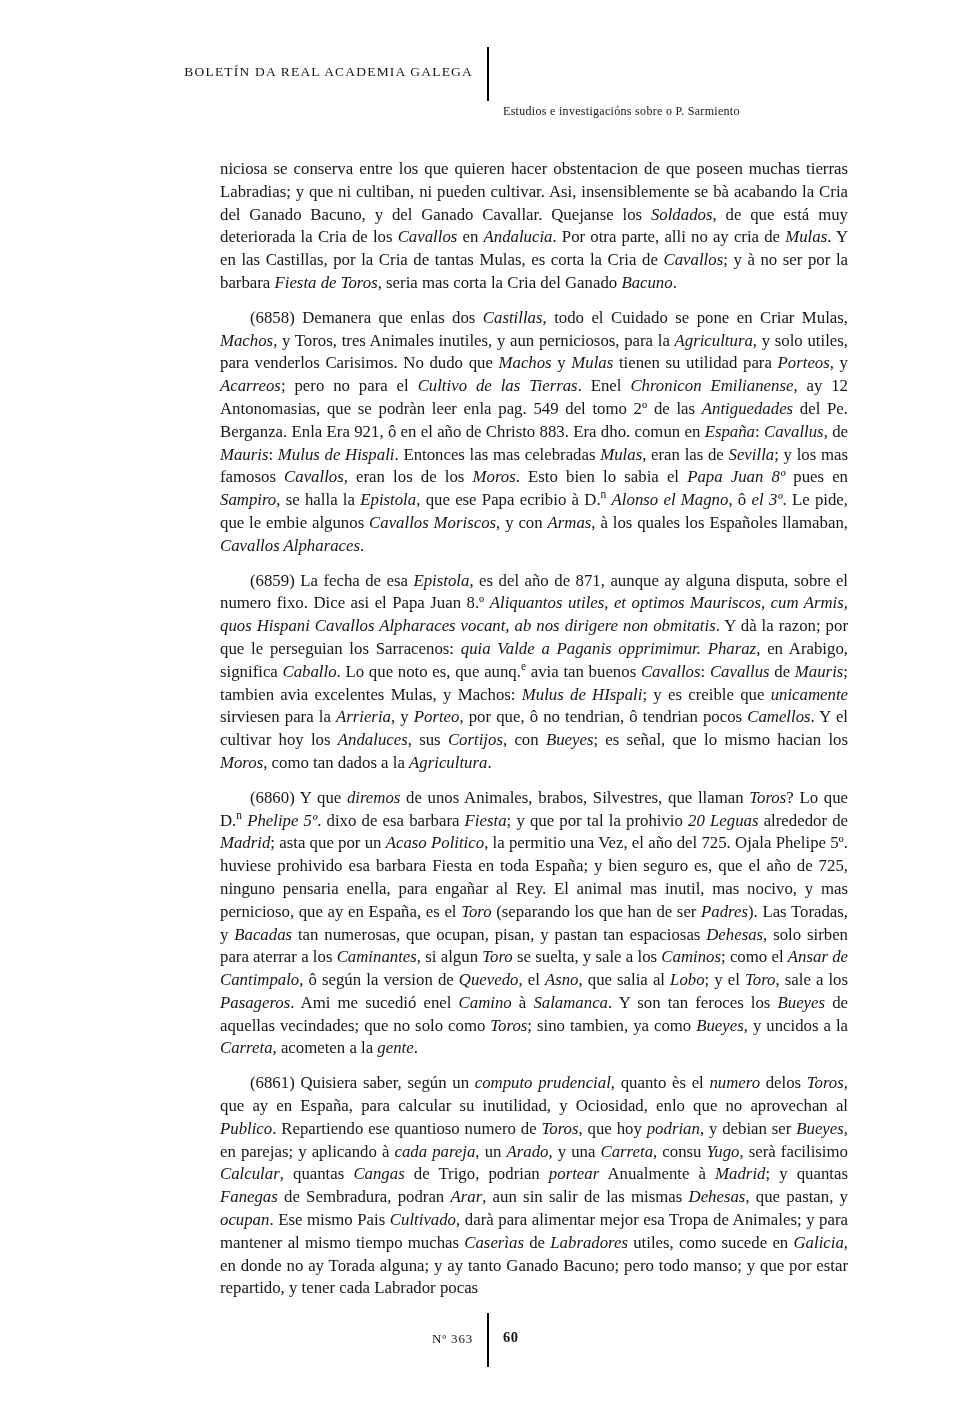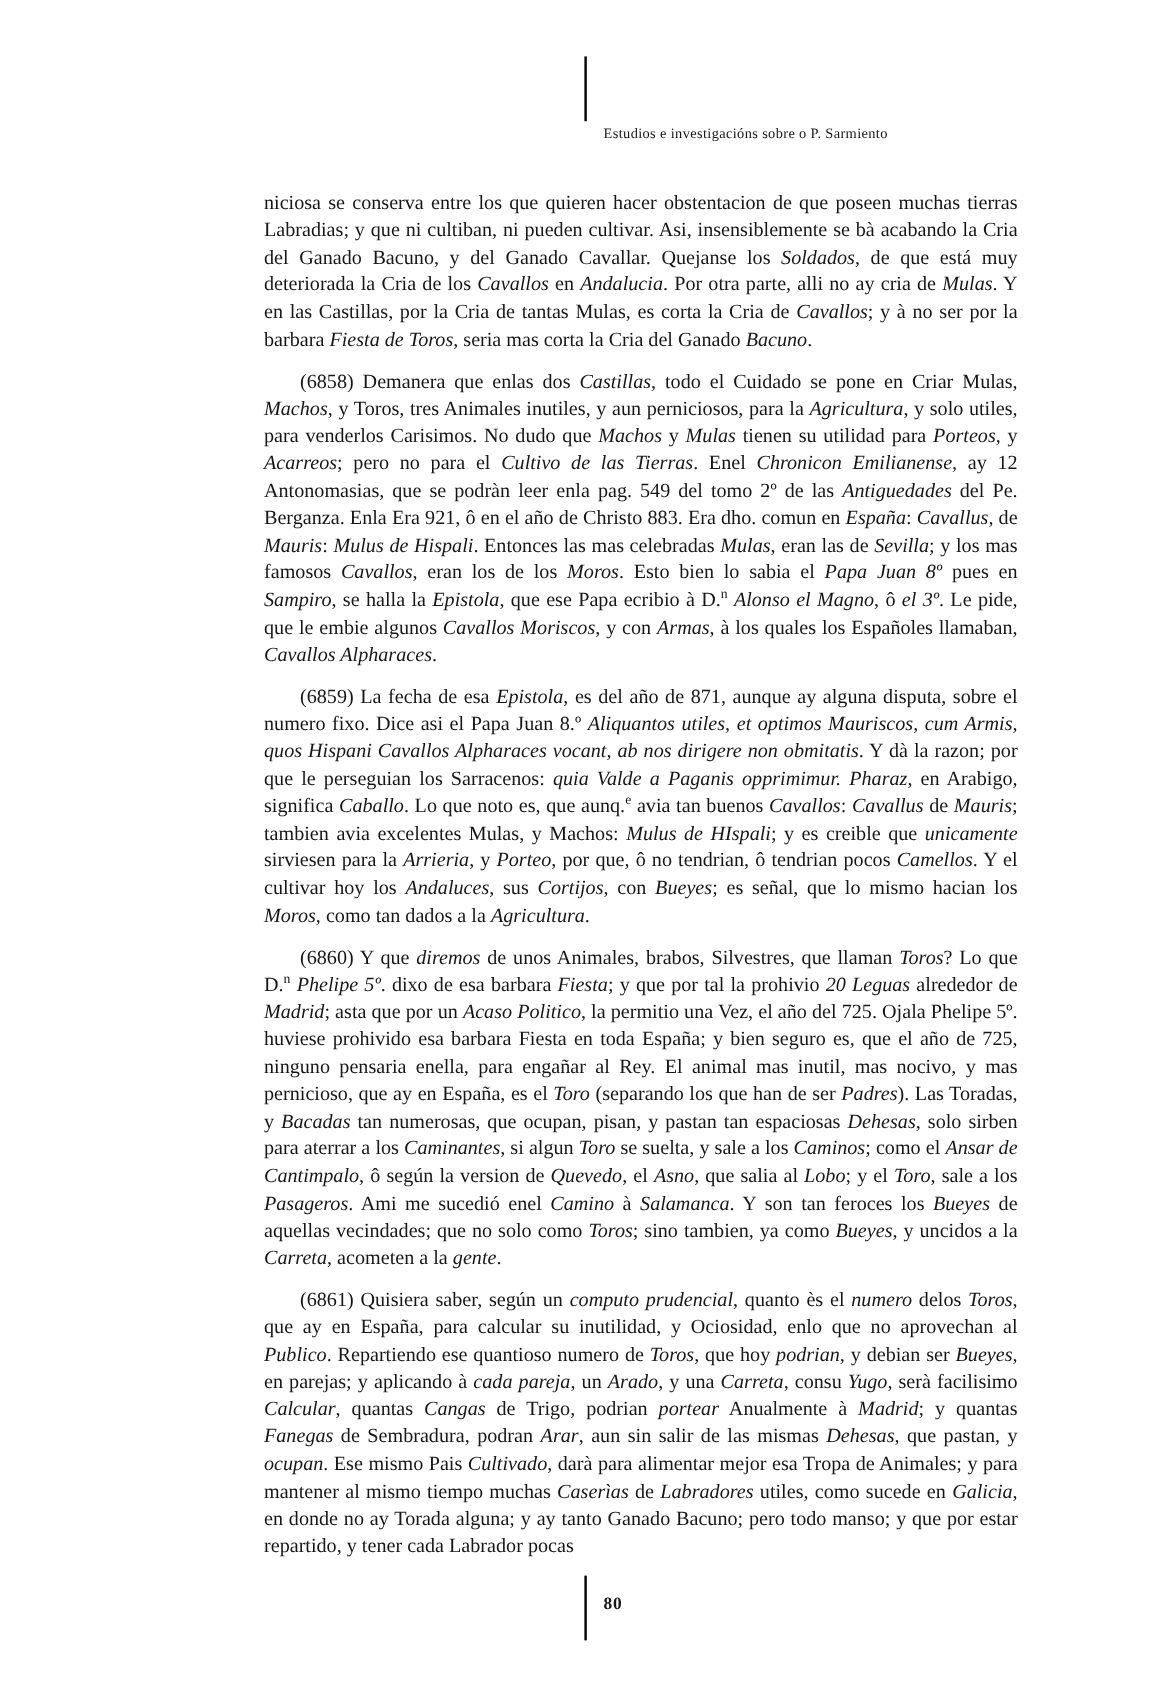--- a/index.html
+++ b/index.html
@@ -46,27 +46,29 @@
   .footer-page{
     position:absolute;top:1329px;left:503px;
     font-size:14.5px;font-weight:bold;letter-spacing:0.5px;
   }
 </style>
 </head>
 <body>
 
 <div class="page">
 
+  <div class="header-left">BOLETÍN DA REAL ACADEMIA GALEGA</div>
   <div class="header-divider"></div>
   <div class="header-right">Estudios e investigacións sobre o P. Sarmiento</div>
 
   <div class="body-text">
       <p class=""><span>niciosa se conserva entre los que quieren hacer obstentacion de que poseen muchas tierras Labradias; y que ni cultiban, ni pueden cultivar. Asi, insensiblemente se bà acabando la Cria del Ganado Bacuno, y del Ganado Cavallar. Quejanse los </span><span class="it">Soldados</span><span>, de que está muy deteriorada la Cria de los </span><span class="it">Cavallos</span><span> en </span><span class="it">Andalucia</span><span>. Por otra parte, alli no ay cria de </span><span class="it">Mulas</span><span>. Y en las Castillas, por la Cria de tantas Mulas, es corta la Cria de </span><span class="it">Cavallos</span><span>; y à no ser por la barbara </span><span class="it">Fiesta de Toros</span><span>, seria mas corta la Cria del Ganado </span><span class="it">Bacuno</span><span>.</span></p>
       <p class="indent"><span>(6858) Demanera que enlas dos </span><span class="it">Castillas</span><span>, todo el Cuidado se pone en Criar Mulas, </span><span class="it">Machos</span><span>, y Toros, tres Animales inutiles, y aun perniciosos, para la </span><span class="it">Agricultura</span><span>, y solo utiles, para venderlos Carisimos. No dudo que </span><span class="it">Machos</span><span> y </span><span class="it">Mulas</span><span> tienen su utilidad para </span><span class="it">Porteos</span><span>, y </span><span class="it">Acarreos</span><span>; pero no para el </span><span class="it">Cultivo de las Tierras</span><span>. Enel </span><span class="it">Chronicon Emilianense</span><span>, ay 12 Antonomasias, que se podràn leer enla pag. 549 del tomo 2º de las </span><span class="it">Antiguedades</span><span> del Pe. Berganza. Enla Era 921, ô en el año de Christo 883. Era dho. comun en </span><span class="it">España</span><span>: </span><span class="it">Cavallus</span><span>, de </span><span class="it">Mauris</span><span>: </span><span class="it">Mulus de Hispali</span><span>. Entonces las mas celebradas </span><span class="it">Mulas</span><span>, eran las de </span><span class="it">Sevilla</span><span>; y los mas famosos </span><span class="it">Cavallos</span><span>, eran los de los </span><span class="it">Moros</span><span>. Esto bien lo sabia el </span><span class="it">Papa Juan 8º</span><span> pues en </span><span class="it">Sampiro</span><span>, se halla la </span><span class="it">Epistola</span><span>, que ese Papa ecribio à D.</span><sup>n</sup><span> </span><span class="it">Alonso el Magno</span><span>, ô </span><span class="it">el 3º</span><span>. Le pide, que le embie algunos </span><span class="it">Cavallos Moriscos</span><span>, y con </span><span class="it">Armas</span><span>, à los quales los Españoles llamaban, </span><span class="it">Cavallos Alpharaces</span><span>.</span></p>
       <p class="indent"><span>(6859) La fecha de esa </span><span class="it">Epistola</span><span>, es del año de 871, aunque ay alguna disputa, sobre el numero fixo. Dice asi el Papa Juan 8.º </span><span class="it">Aliquantos utiles, et optimos Mauriscos, cum Armis, quos Hispani Cavallos Alpharaces vocant, ab nos dirigere non obmitatis</span><span>. Y dà la razon; por que le perseguian los Sarracenos: </span><span class="it">quia Valde a Paganis opprimimur. Pharaz</span><span>, en Arabigo, significa </span><span class="it">Caballo</span><span>. Lo que noto es, que aunq.</span><sup>e</sup><span> avia tan buenos </span><span class="it">Cavallos</span><span>: </span><span class="it">Cavallus</span><span> de </span><span class="it">Mauris</span><span>; tambien avia excelentes Mulas, y Machos: </span><span class="it">Mulus de HIspali</span><span>; y es creible que </span><span class="it">unicamente</span><span> sirviesen para la </span><span class="it">Arrieria</span><span>, y </span><span class="it">Porteo</span><span>, por que, ô no tendrian, ô tendrian pocos </span><span class="it">Camellos</span><span>. Y el cultivar hoy los </span><span class="it">Andaluces</span><span>, sus </span><span class="it">Cortijos</span><span>, con </span><span class="it">Bueyes</span><span>; es señal, que lo mismo hacian los </span><span class="it">Moros</span><span>, como tan dados a la </span><span class="it">Agricultura</span><span>.</span></p>
       <p class="indent"><span>(6860) Y que </span><span class="it">diremos</span><span> de unos Animales, brabos, Silvestres, que llaman </span><span class="it">Toros</span><span>? Lo que D.</span><sup>n</sup><span> </span><span class="it">Phelipe 5º</span><span>. dixo de esa barbara </span><span class="it">Fiesta</span><span>; y que por tal la prohivio </span><span class="it">20 Leguas</span><span> alrededor de </span><span class="it">Madrid</span><span>; asta que por un </span><span class="it">Acaso Politico</span><span>, la permitio una Vez, el año del 725. Ojala Phelipe 5º. huviese prohivido esa barbara Fiesta en toda España; y bien seguro es, que el año de 725, ninguno pensaria enella, para engañar al Rey. El animal mas inutil, mas nocivo, y mas pernicioso, que ay en España, es el </span><span class="it">Toro</span><span> (separando los que han de ser </span><span class="it">Padres</span><span>). Las Toradas, y </span><span class="it">Bacadas</span><span> tan numerosas, que ocupan, pisan, y pastan tan espaciosas </span><span class="it">Dehesas</span><span>, solo sirben para aterrar a los </span><span class="it">Caminantes</span><span>, si algun </span><span class="it">Toro</span><span> se suelta, y sale a los </span><span class="it">Caminos</span><span>; como el </span><span class="it">Ansar de Cantimpalo</span><span>, ô según la version de </span><span class="it">Quevedo</span><span>, el </span><span class="it">Asno</span><span>, que salia al </span><span class="it">Lobo</span><span>; y el </span><span class="it">Toro</span><span>, sale a los </span><span class="it">Pasageros</span><span>. Ami me sucedió enel </span><span class="it">Camino</span><span> à </span><span class="it">Salamanca</span><span>. Y son tan feroces los </span><span class="it">Bueyes</span><span> de aquellas vecindades; que no solo como </span><span class="it">Toros</span><span>; sino tambien, ya como </span><span class="it">Bueyes</span><span>, y uncidos a la </span><span class="it">Carreta</span><span>, acometen a la </span><span class="it">gente</span><span>.</span></p>
       <p class="indent"><span>(6861) Quisiera saber, según un </span><span class="it">computo prudencial</span><span>, quanto ès el </span><span class="it">numero</span><span> delos </span><span class="it">Toros</span><span>, que ay en España, para calcular su inutilidad, y Ociosidad, enlo que no aprovechan al </span><span class="it">Publico</span><span>. Repartiendo ese quantioso numero de </span><span class="it">Toros</span><span>, que hoy </span><span class="it">podrian</span><span>, y debian ser </span><span class="it">Bueyes</span><span>, en parejas; y aplicando à </span><span class="it">cada pareja</span><span>, un </span><span class="it">Arado</span><span>, y una </span><span class="it">Carreta</span><span>, consu </span><span class="it">Yugo</span><span>, serà facilisimo </span><span class="it">Calcular</span><span>, quantas </span><span class="it">Cangas</span><span> de Trigo, podrian </span><span class="it">portear</span><span> Anualmente à </span><span class="it">Madrid</span><span>; y quantas </span><span class="it">Fanegas</span><span> de Sembradura, podran </span><span class="it">Arar</span><span>, aun sin salir de las mismas </span><span class="it">Dehesas</span><span>, que pastan, y </span><span class="it">ocupan</span><span>. Ese mismo Pais </span><span class="it">Cultivado</span><span>, darà para alimentar mejor esa Tropa de Animales; y para mantener al mismo tiempo muchas </span><span class="it">Caserìas</span><span> de </span><span class="it">Labradores</span><span> utiles, como sucede en </span><span class="it">Galicia</span><span>, en donde no ay Torada alguna; y ay tanto Ganado Bacuno; pero todo manso; y que por estar repartido, y tener cada Labrador pocas</span></p>
     </div>
 
+  <div class="footer-issue">Nº 363</div>
   <div class="footer-divider"></div>
-  <div class="footer-page">80</div>
+  <div class="footer-page">60</div>
 
 </div>
 
 </body></html>

